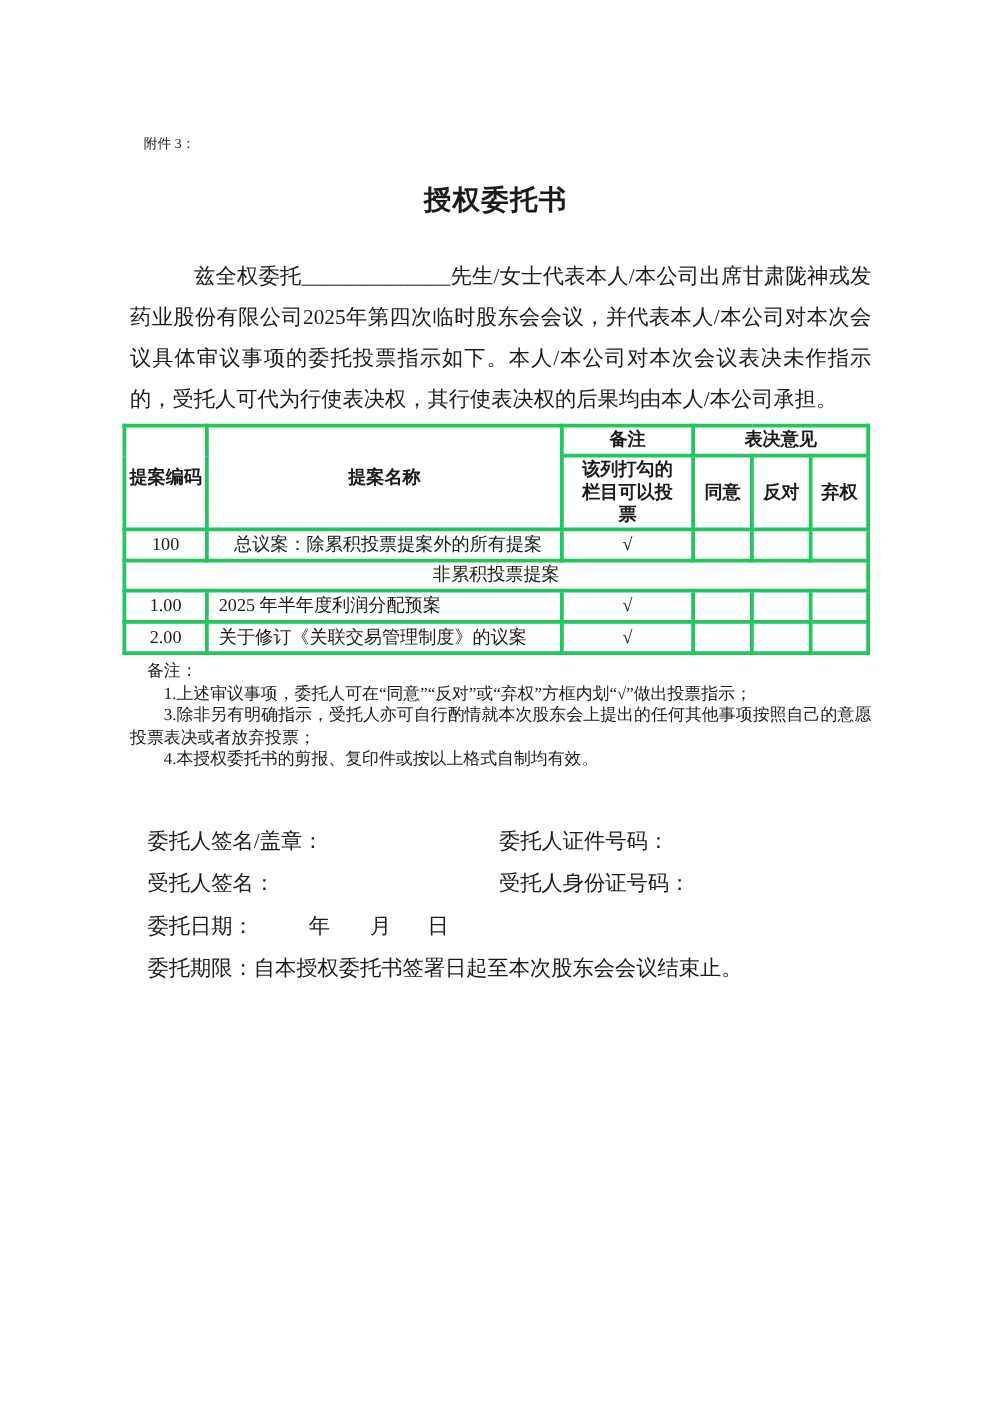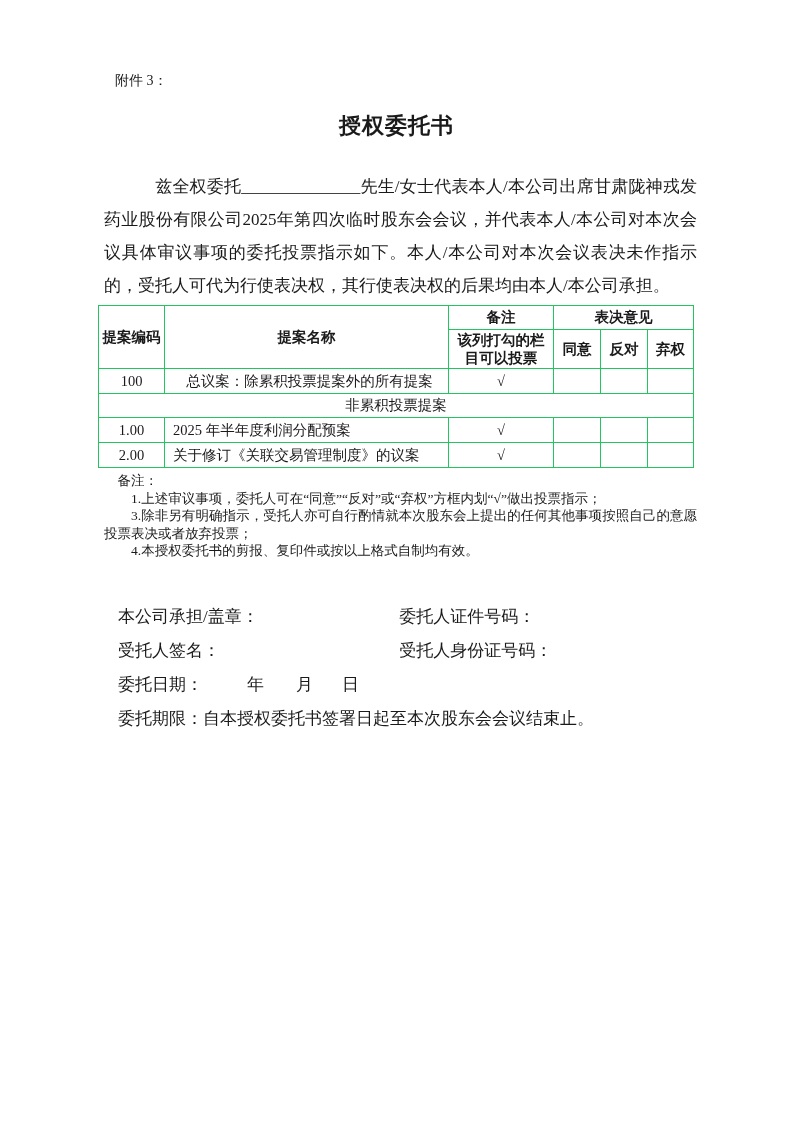--- a/index.html
+++ b/index.html
@@ -8,23 +8,23 @@
     position: relative;
     width: 793px;
     height: 1122px;
     margin: 0 auto;
     background: #ffffff;
     color: #1a1a1a;
     font-family: "Liberation Serif", "DejaVu Serif", serif;
     overflow: hidden;
   }
   .attachment {
-    padding-top: 70px;
+    padding-top: 104px;
     margin-left: 115px;
-    font-size: 14px;
+    font-size: 11px;
     line-height: 22px;
   }
   .doc-title {
     margin-top: 20px;
     text-align: center;
     font-size: 22px;
     font-weight: bold;
     line-height: 28px;
     letter-spacing: 1px;
   }
@@ -42,21 +42,21 @@
   }
   table.proposals {
     margin: 3px 0 0 98px;
     border-collapse: collapse;
     table-layout: fixed;
     width: 595px;
     font-size: 14.5px;
     color: #1a1a1a;
   }
   table.proposals td {
-    border: 1px solid #22c55e;
+    border: 3px solid #22c55e;
     text-align: center;
     vertical-align: middle;
     padding: 1px 2px;
     line-height: 19px;
   }
   table.proposals tr.hrow1 td { height: 24px; font-weight: bold; }
   table.proposals tr.hrow2 td { height: 37px; font-weight: bold; }
   table.proposals td.remark-sub { padding: 1px 8px; line-height: 18px; }
   table.proposals tr.drow td { height: 25px; }
   table.proposals td.name-cell { text-align: left; padding-left: 8px; }
@@ -150,21 +150,21 @@
 
   <div class="notes">
     <div class="note-label">备注：</div>
     <div class="note-item">1.上述审议事项，委托人可在“同意”“反对”或“弃权”方框内划“√”做出投票指示；</div>
     <div class="note-item">3.除非另有明确指示，受托人亦可自行酌情就本次股东会上提出的任何其他事项按照自己的意愿投票表决或者放弃投票；</div>
     <div class="note-item">4.本授权委托书的剪报、复印件或按以上格式自制均有效。</div>
   </div>
 
   <div class="signature">
     <div class="sig-row">
-      <span class="sig-left">本公司承担/盖章：</span>
+      <span class="sig-left">委托人签名/盖章：</span>
       <span>委托人证件号码：</span>
     </div>
     <div class="sig-row">
       <span class="sig-left">受托人签名：</span>
       <span>受托人身份证号码：</span>
     </div>
     <div class="sig-row">
       <span>委托日期：</span><span class="date-year">年</span><span class="date-month">月</span><span class="date-day">日</span>
     </div>
     <div class="sig-row">

